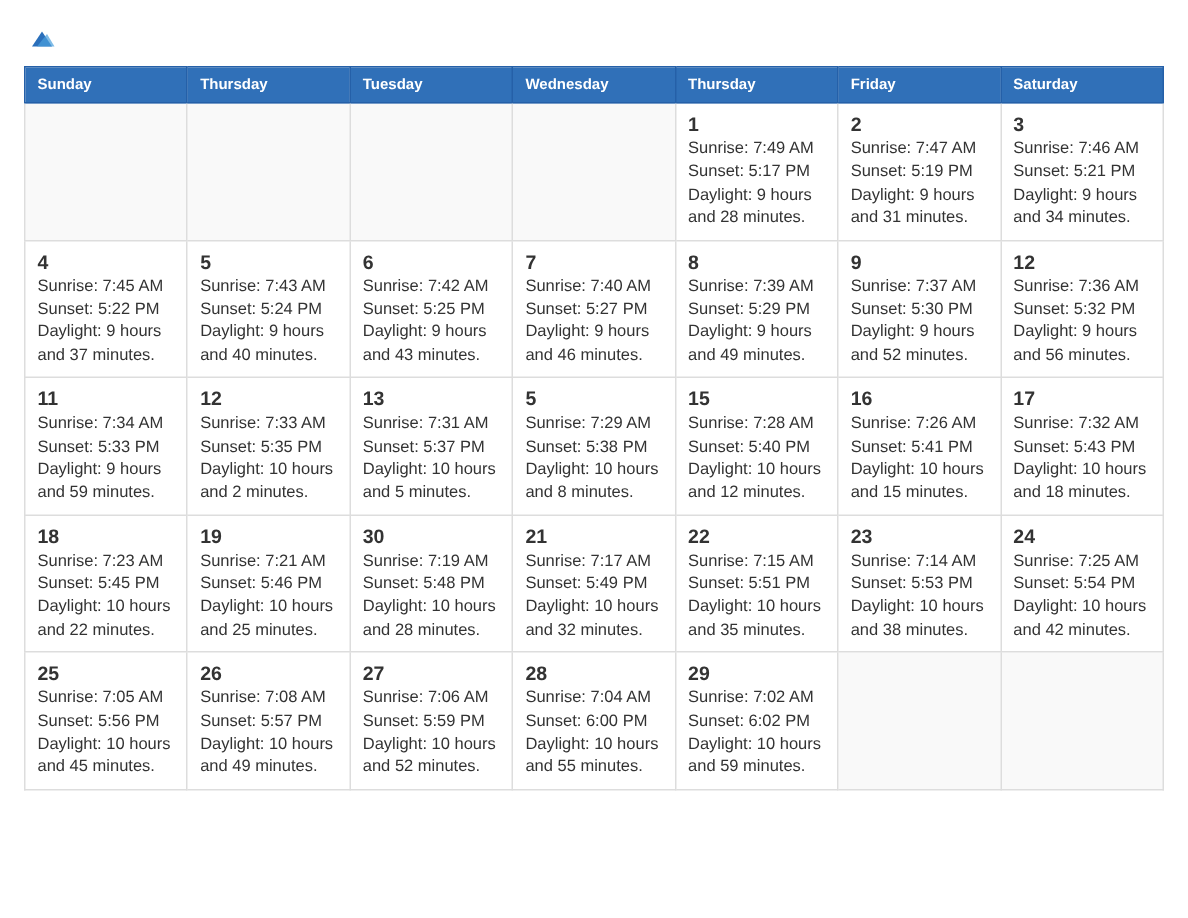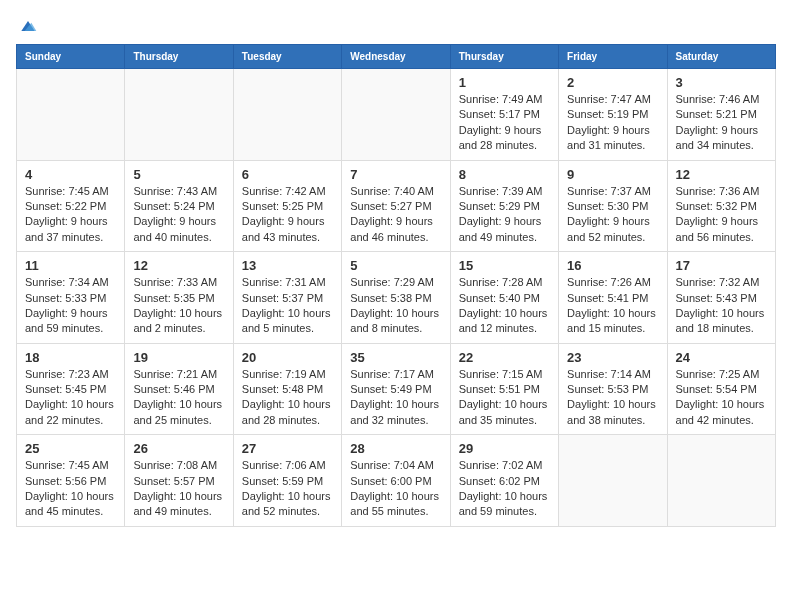--- a/index.html
+++ b/index.html
@@ -237,27 +237,27 @@
 Sunset: 5:45 PM
 Daylight: 10 hours and 22 minutes.</div>
         </td>
         <td>
           <span class="day-number">19</span>
           <div class="day-info">Sunrise: 7:21 AM
 Sunset: 5:46 PM
 Daylight: 10 hours and 25 minutes.</div>
         </td>
         <td>
-          <span class="day-number">20</span>
+          <span class="day-number">30</span>
           <div class="day-info">Sunrise: 7:19 AM
 Sunset: 5:48 PM
 Daylight: 10 hours and 28 minutes.</div>
         </td>
         <td>
-          <span class="day-number">35</span>
+          <span class="day-number">21</span>
           <div class="day-info">Sunrise: 7:17 AM
 Sunset: 5:49 PM
 Daylight: 10 hours and 32 minutes.</div>
         </td>
         <td>
           <span class="day-number">22</span>
           <div class="day-info">Sunrise: 7:15 AM
 Sunset: 5:51 PM
 Daylight: 10 hours and 35 minutes.</div>
         </td>
@@ -270,21 +270,21 @@
         <td>
           <span class="day-number">24</span>
           <div class="day-info">Sunrise: 7:25 AM
 Sunset: 5:54 PM
 Daylight: 10 hours and 42 minutes.</div>
         </td>
       </tr>
       <tr>
         <td>
           <span class="day-number">25</span>
-          <div class="day-info">Sunrise: 7:45 AM
+          <div class="day-info">Sunrise: 7:05 AM
 Sunset: 5:56 PM
 Daylight: 10 hours and 45 minutes.</div>
         </td>
         <td>
           <span class="day-number">26</span>
           <div class="day-info">Sunrise: 7:08 AM
 Sunset: 5:57 PM
 Daylight: 10 hours and 49 minutes.</div>
         </td>
         <td>

